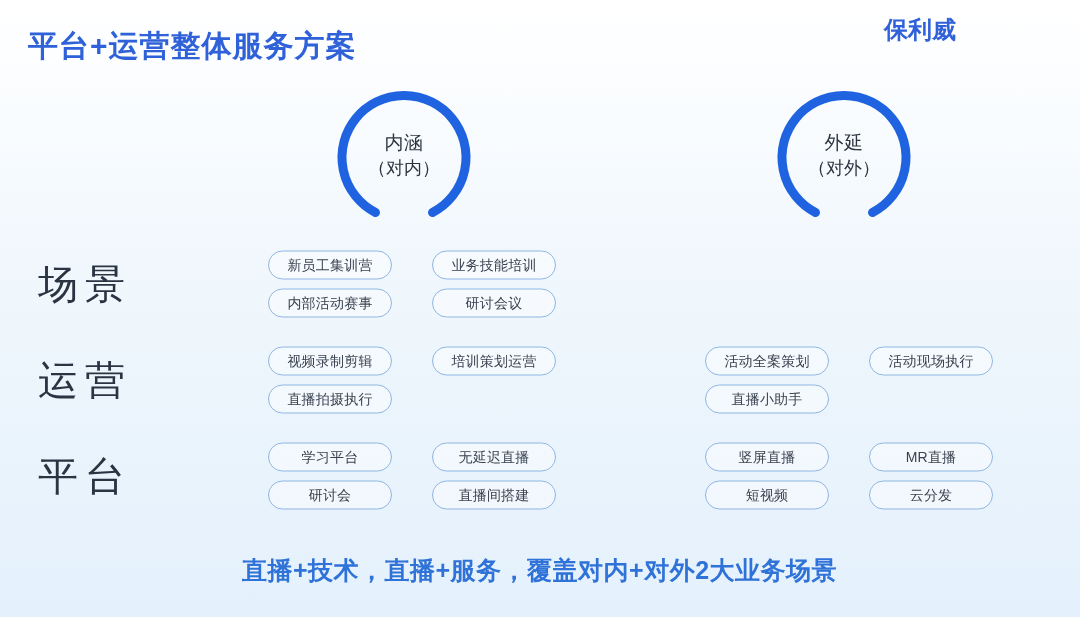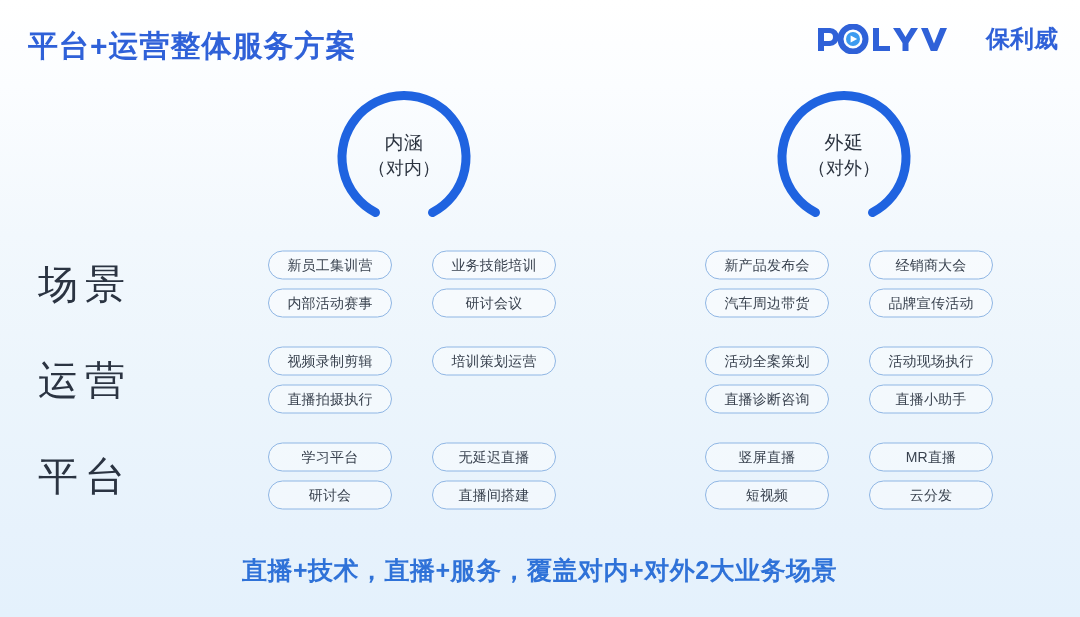--- a/index.html
+++ b/index.html
@@ -38,24 +38,24 @@
     font-size: 30px;
     font-weight: bold;
     letter-spacing: 1px;
     color: #2f61d8;
     white-space: nowrap;
   }
 
   .logo {
     position: absolute;
     right: 22px;
-    top: 24px;
-    display: flex;
-    align-items: center;
+    top: 14px;
+    display: flex;
     height: 30px;
+    flex-direction: column;
   }
   .logo-mark {
     display: block;
   }
 
   
   .arc-badge {
     position: absolute;
     width: 152px;
     height: 140px;
@@ -221,30 +221,20 @@
         <div class="pill-row">
           <div class="pill">新员工集训营</div>
           <div class="pill">业务技能培训</div>
         </div>
         <div class="pill-row">
           <div class="pill">内部活动赛事</div>
           <div class="pill">研讨会议</div>
         </div>
       </div>
 
-      <div class="group outer">
-        <div class="pill-row">
-          <div class="pill">新产品发布会</div>
-          <div class="pill">经销商大会</div>
-        </div>
-        <div class="pill-row">
-          <div class="pill">汽车周边带货</div>
-          <div class="pill">品牌宣传活动</div>
-        </div>
-      </div>
     </div>
 
     <div class="row row-ops">
       <div class="row-label">运营</div>
 
       <div class="group inner">
         <div class="pill-row">
           <div class="pill">视频录制剪辑</div>
           <div class="pill">培训策划运营</div>
         </div>
@@ -252,21 +242,20 @@
           <div class="pill">直播拍摄执行</div>
         </div>
       </div>
 
       <div class="group outer">
         <div class="pill-row">
           <div class="pill">活动全案策划</div>
           <div class="pill">活动现场执行</div>
         </div>
         <div class="pill-row">
-          <div class="pill">直播诊断咨询</div>
           <div class="pill">直播小助手</div>
         </div>
       </div>
     </div>
 
     <div class="row row-platform">
       <div class="row-label">平台</div>
 
       <div class="group inner">
         <div class="pill-row">

